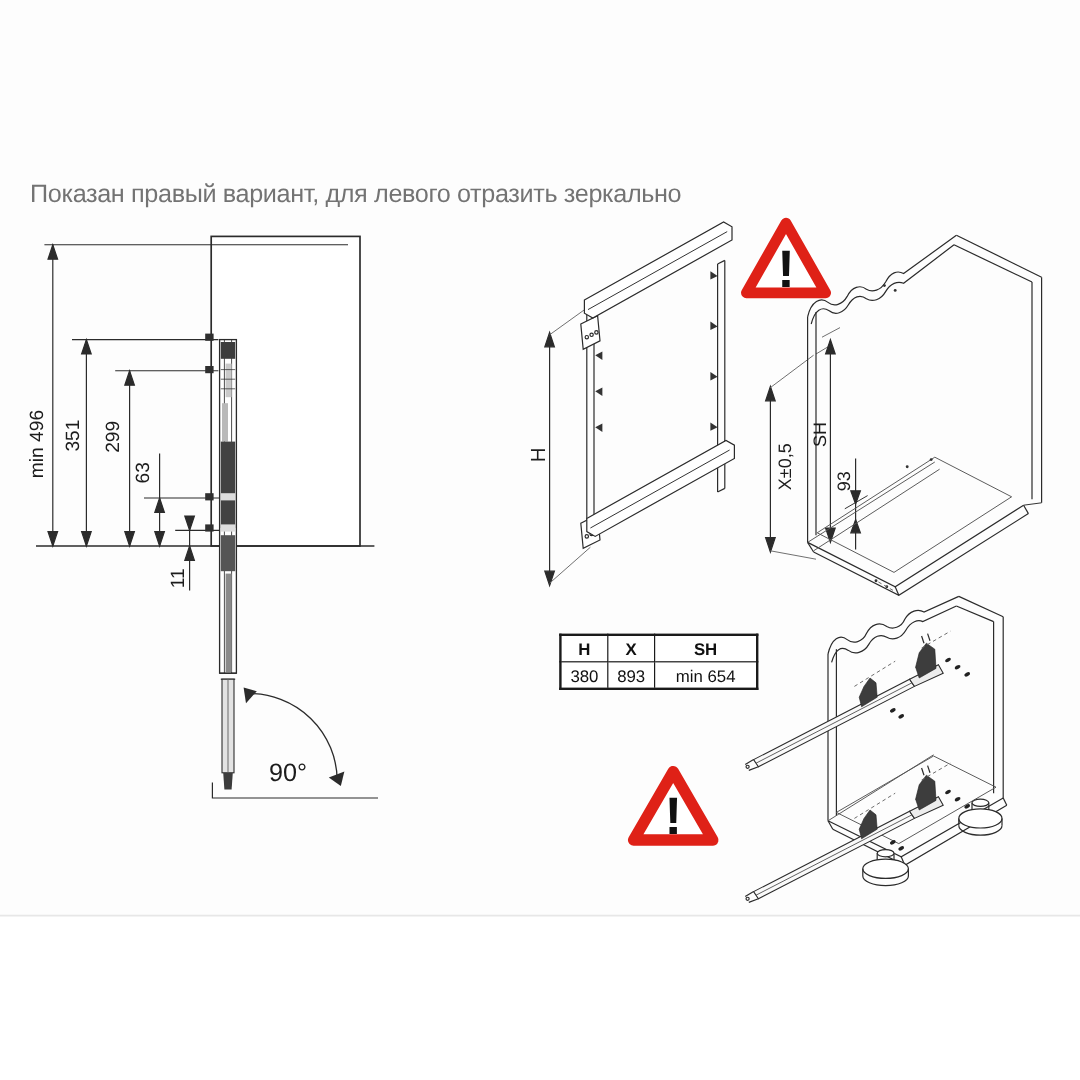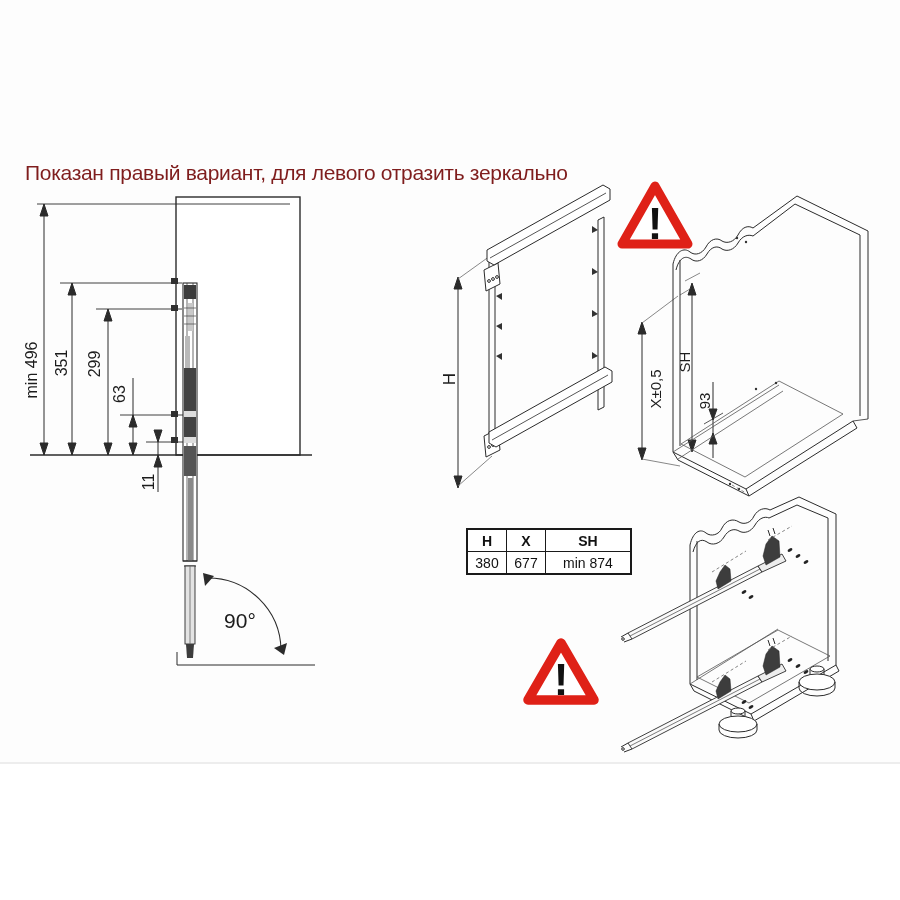--- a/index.html
+++ b/index.html
@@ -4,21 +4,21 @@
 <style>
   html,body{margin:0;padding:0;background:#fff;}
   .sheet{
     position:relative;width:900px;height:900px;background:#fff;overflow:hidden;
     font-family:"Liberation Sans",sans-serif;color:#1c1c1c;
   }
   .artwork{position:absolute;left:0;top:0;}
   .lbl{position:absolute;white-space:nowrap;color:#1c1c1c;line-height:1;}
   .rot{transform:translate(-50%,-50%) rotate(-90deg);}
   .ctr{transform:translate(-50%,-50%);}
-  .heading{left:25px;top:162px;font-size:21px;letter-spacing:-0.3px;color:#7f1d1d;}
+  .heading{left:25px;top:151px;font-size:21px;letter-spacing:-0.3px;color:#737373;}
   .dim{font-size:16px;}
   .dim-s{font-size:15px;}
   .angle{font-size:21px;}
   .hdim{font-size:17px;}
   table.spec{
     position:absolute;left:466px;top:528px;border-collapse:collapse;
     font-size:14px;color:#111;background:#fff;table-layout:fixed;
   }
   table.spec th,table.spec td{
     border:1px solid #1a1a1a;text-align:center;padding:0;height:21px;vertical-align:middle;
@@ -291,38 +291,38 @@
   </g>
 </svg>
 
 <div class="lbl heading">Показан правый вариант, для левого отразить зеркально</div>
 
 <div class="lbl rot dim" style="left:32px;top:370px;">min 496</div>
 <div class="lbl rot dim" style="left:62px;top:363px;">351</div>
 <div class="lbl rot dim" style="left:95px;top:364px;">299</div>
 <div class="lbl rot dim" style="left:120px;top:394px;">63</div>
 <div class="lbl rot dim" style="left:149px;top:482px;">11</div>
-<div class="lbl ctr angle" style="left:240px;top:620px;text-align:center;">90°</div>
+<div class="lbl ctr angle" style="left:240px;top:644px;text-align:center;">90°</div>
 
 <div class="lbl rot hdim" style="left:449px;top:379px;">H</div>
 
 <div class="lbl rot dim-s" style="left:655px;top:389px;">X±0,5</div>
 <div class="lbl rot dim-s" style="left:684px;top:362px;">SH</div>
 <div class="lbl rot dim-s" style="left:704px;top:401px;">93</div>
 
 <table class="spec">
   <thead>
     <tr>
       <th class="w1">H</th>
       <th class="w2">X</th>
       <th class="w3">SH</th>
     </tr>
   </thead>
   <tbody>
     <tr>
       <td>380</td>
-      <td>677</td>
-      <td>min 874</td>
+      <td>893</td>
+      <td>min 654</td>
     </tr>
   </tbody>
 </table>
 
 </div>
 
 </body></html>

